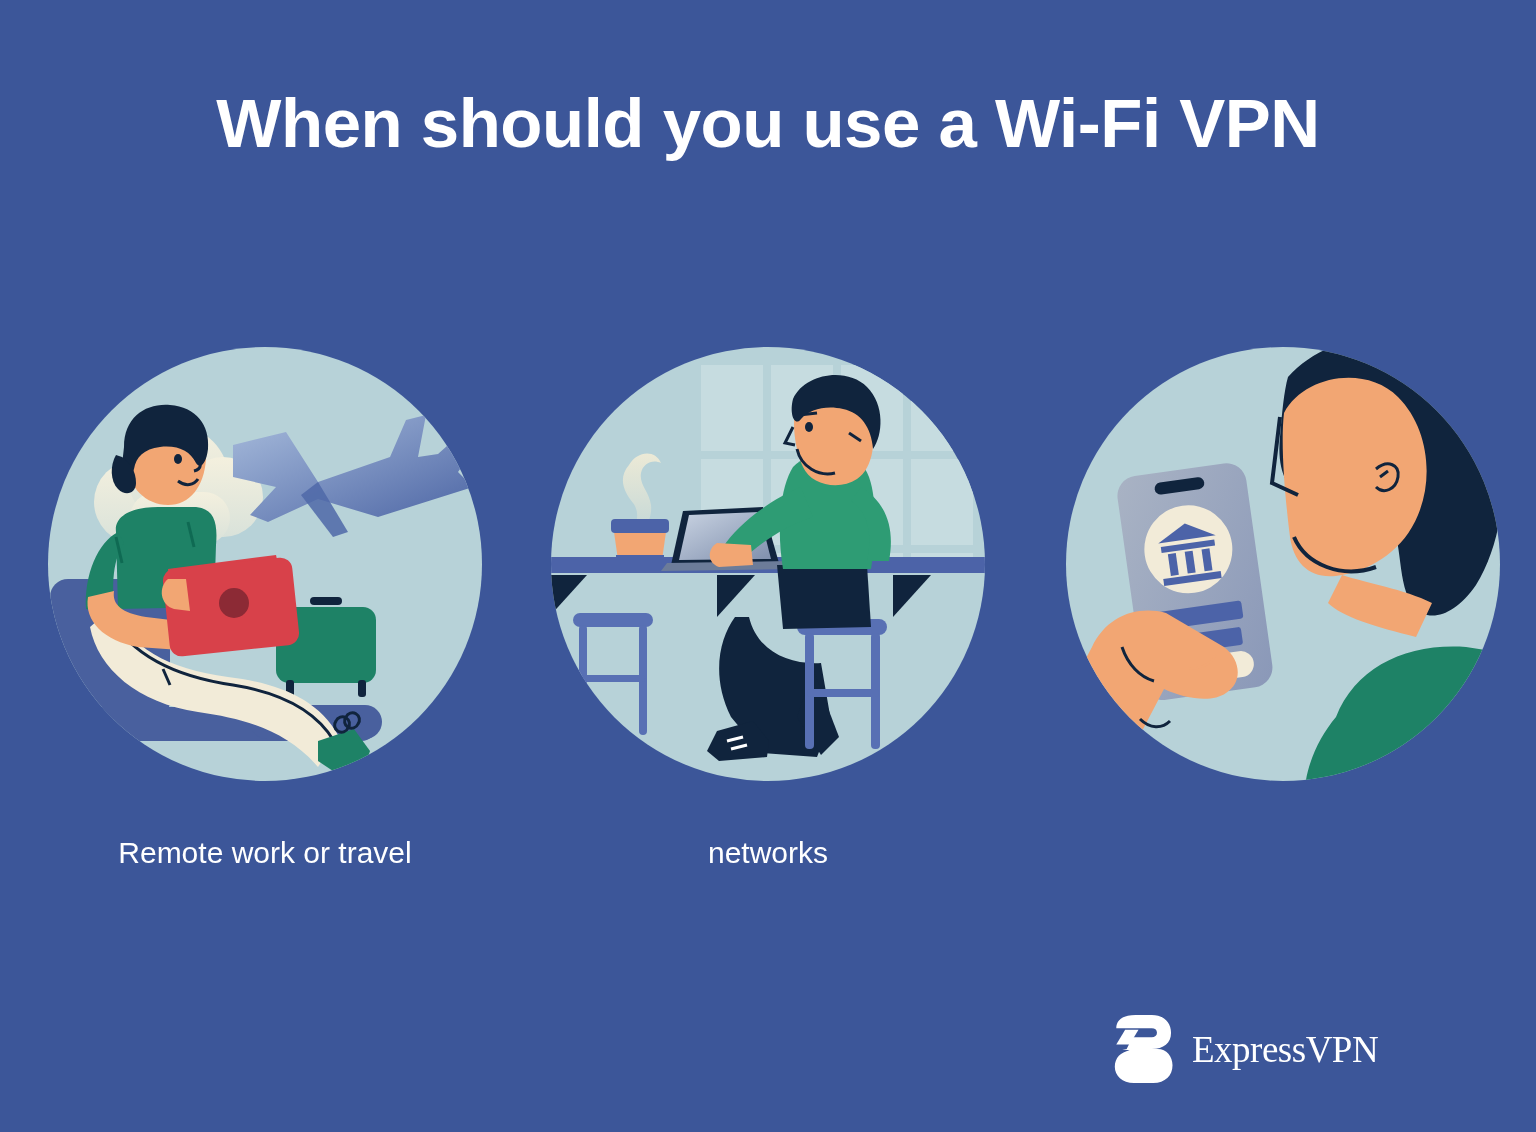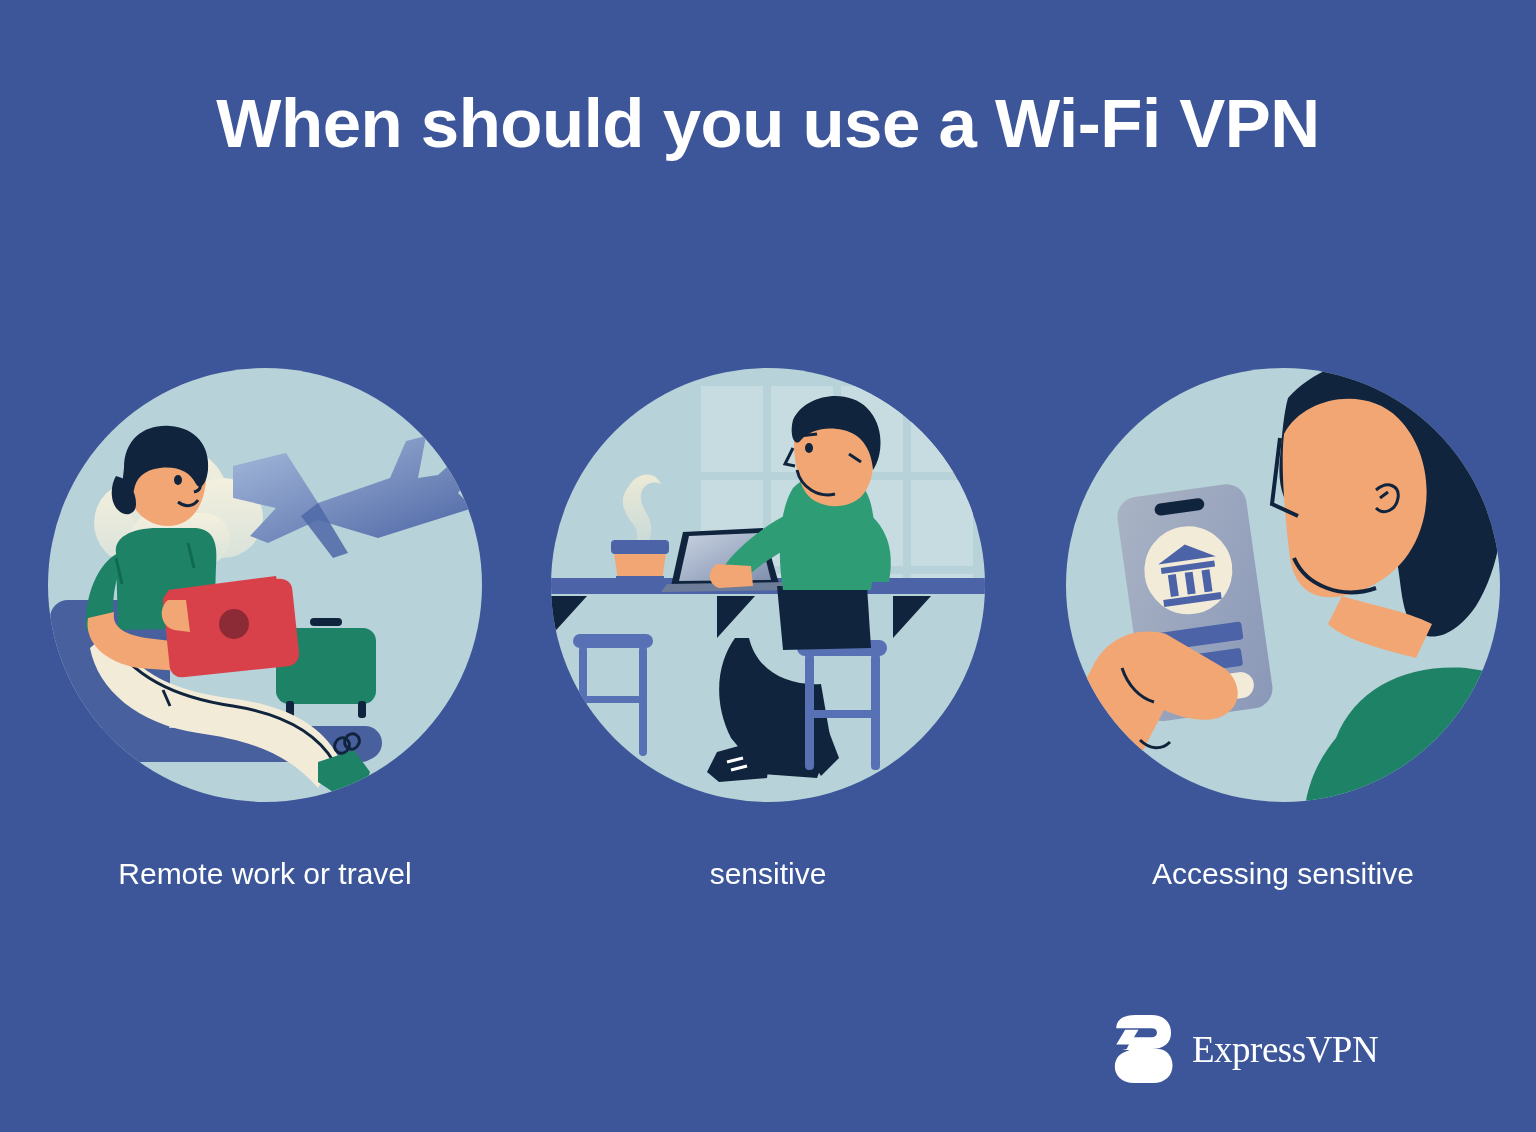--- a/index.html
+++ b/index.html
@@ -33,21 +33,21 @@
     font-size: 69px;
     font-weight: bold;
     letter-spacing: -0.5px;
     line-height: 1.1;
     white-space: nowrap;
   }
 
   
   .panels {
     position: absolute;
-    top: 368px;
+    top: 347px;
     left: 0;
     width: 1536px;
     height: 600px;
   }
   .panel {
     position: absolute;
     width: 450px;
     top: 0;
   }
   .panel-1 { left: 40px; }
@@ -308,21 +308,21 @@
               <path d="M278 98 L296 96" stroke="#10243D" stroke-width="3" fill="none"></path>
 
               <path d="M328 116 L340 124" stroke="#10243D" stroke-width="3" fill="none"></path>
 
               <path d="M272 82 C284 56 326 50 346 70 C364 88 362 118 352 132 C350 110 340 96 322 92 C306 88 288 92 280 102 C274 110 268 98 272 82 Z" fill="#10243D"></path>
             </g>
           </g>
         </svg>
       </div>
       <div class="caption">
-        <span class="ln">sensitive</span>
+        <span class="ln">networks</span>
       </div>
     </div>
 
     <div class="panel panel-3">
       <div class="circle-wrap">
         <div class="circle-bg"></div>
         <svg class="art" viewBox="0 0 494 494">
           <defs>
             <clipPath id="clip3">
               <circle cx="247" cy="247" r="217"></circle>
@@ -373,21 +373,20 @@
             <g>
               <path d="M56 330 C70 300 100 288 130 296 L188 330 C206 344 206 366 190 376 C176 386 150 382 128 372 L104 418 C96 444 74 460 52 456 L40 452 L40 360 Z" fill="#F2A673"></path>
               <path d="M86 330 C92 348 104 360 118 364" fill="none" stroke="#10243D" stroke-width="3"></path>
               <path d="M104 402 C114 412 126 412 134 404" fill="none" stroke="#10243D" stroke-width="3"></path>
               <path d="M152 352 C166 352 176 346 180 338" fill="none" stroke="#F2A673" stroke-width="2"></path>
             </g>
           </g>
         </svg>
       </div>
       <div class="caption">
-        <span class="ln">Accessing sensitive</span>
       </div>
     </div>
 
   </div>
 
   <div class="logo">
     <svg class="logo-mark" viewBox="0 0 100 100">
       <path d="M22 22 C22 10 32 4 48 4 L70 4 C86 4 96 14 96 28 C96 42 86 50 70 50 L36 50 L44 34 L70 34 C74 34 77 32 77 28 C77 24 74 22 70 22 Z" fill="#FFFFFF"></path>
       <path d="M30 50 L78 50 C90 50 98 60 98 72 C98 86 88 96 72 96 L46 96 C30 96 20 86 20 74 C20 62 28 54 40 52 Z" fill="#FFFFFF"></path>
       <path d="M22 44 L34 24 L52 24 L40 44 Z" fill="#FFFFFF"></path>

